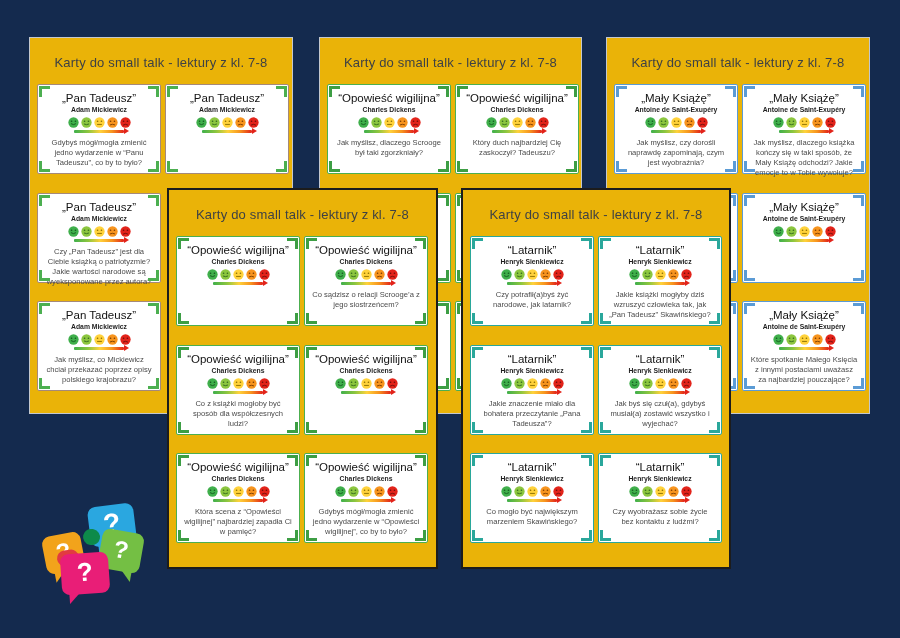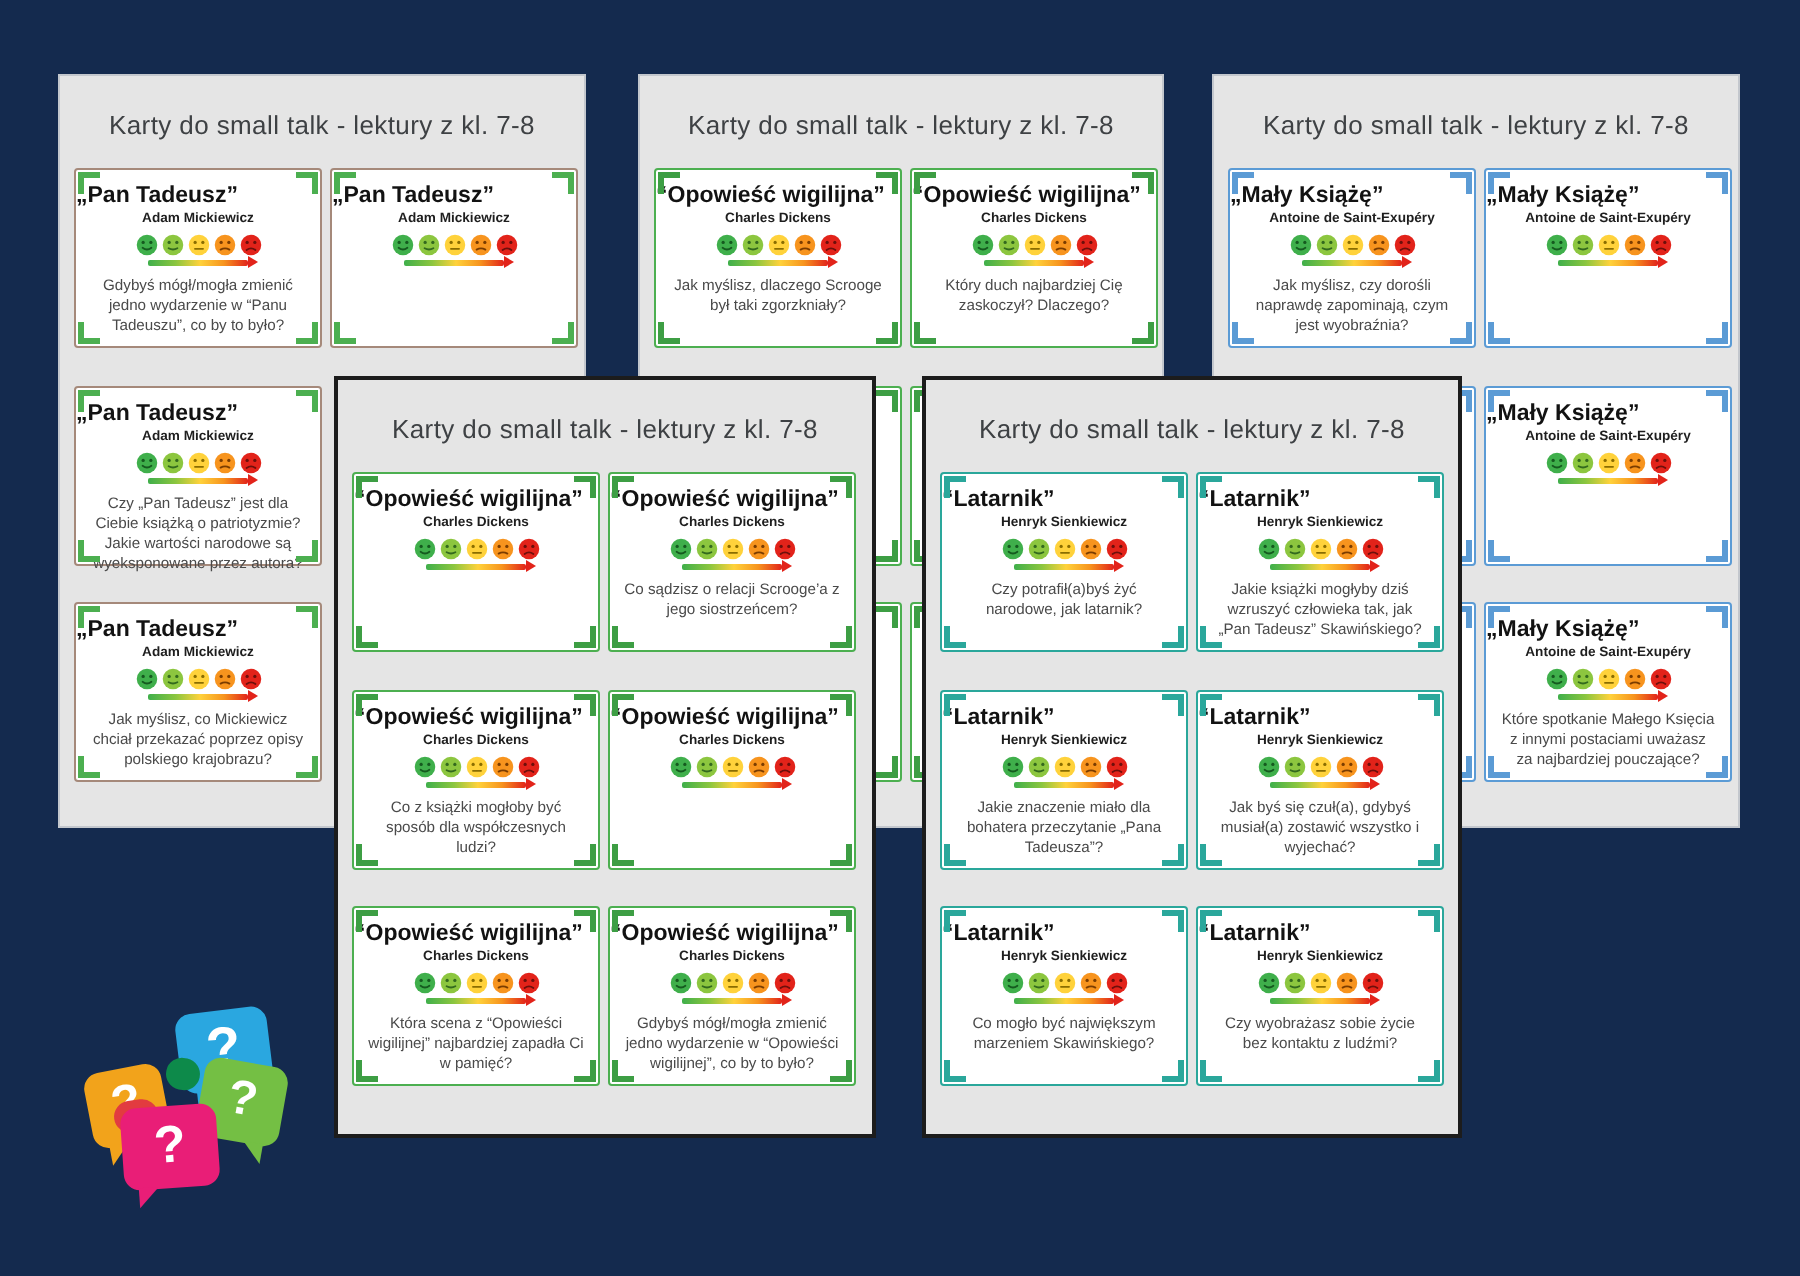--- a/index.html
+++ b/index.html
@@ -2,37 +2,37 @@
 <html><head>
 <meta charset="utf-8">
 <style>
   html,body{margin:0;padding:0}
   body{
     width:900px;height:638px;position:relative;overflow:hidden;
     background:#142a4e;
     font-family:"Liberation Sans",sans-serif;
   }
   #stage{position:absolute;inset:0}
-  .page{position:absolute;background:#e5e5e5}
+  .page{position:absolute;background:#eab308}
   .page.back{border:1px solid #c3c7cd;z-index:1}
   .page.front{border:2px solid #1c1c1c;z-index:2}
   .page-title{
     position:absolute;top:17px;left:0;right:0;text-align:center;
     font-size:13px;color:#3e4144;letter-spacing:.2px;
   }
   .card{
     position:absolute;background:#fff;
     border:1px solid var(--frame);border-radius:2px;
   }
   .corner{position:absolute;width:8px;height:8px;pointer-events:none}
   .corner.tl{left:1px;top:1px;border-left:3px solid var(--accent);border-top:3px solid var(--accent)}
   .corner.tr{right:1px;top:1px;border-right:3px solid var(--accent);border-top:3px solid var(--accent)}
   .corner.bl{left:1px;bottom:1px;border-left:3px solid var(--accent);border-bottom:3px solid var(--accent)}
   .corner.br{right:1px;bottom:1px;border-right:3px solid var(--accent);border-bottom:3px solid var(--accent)}
-  .card-title{margin-top:7px;text-align:left;font-size:11.5px;font-weight:bold;color:#121212;line-height:1.1}
+  .card-title{margin-top:7px;text-align:center;font-size:11.5px;font-weight:normal;color:#121212;line-height:1.1}
   .card-author{margin-top:1px;text-align:center;font-size:6.8px;font-weight:bold;color:#1e1e1e}
   .emoji-row{display:flex;justify-content:center;align-items:center;gap:2px;margin-top:4px}
   .face{width:11px;height:11px;display:block}
   .scale-bar{
     position:relative;width:50px;height:3px;margin:2px auto 0;
     background:linear-gradient(90deg,#3faf4b 0%,#8cc63f 28%,#ffd23b 52%,#f7941e 76%,#e2231a 100%);
     border-radius:1px;
   }
   .scale-bar::after{
     content:"";position:absolute;right:-5px;top:-1.5px;width:0;height:0;
@@ -311,21 +311,21 @@
               <use href="#f4"></use>
             </svg>
           </span>
           <span>
             <svg class="face" viewBox="0 0 12 12">
               <use href="#f5"></use>
             </svg>
           </span>
         </div>
         <div class="scale-bar"></div>
-        <div class="card-question">Który duch najbardziej Cię zaskoczył? Dlaczego?</div>
+        <div class="card-question">Który duch najbardziej Cię zaskoczył? Tadeuszu?</div>
       </div>
       <div class="card" style="left: 7px; top: 155px; width: 122px; height: 88px; --frame: #4caf50; --accent: #3d9e44;">
         <span class="corner tl"></span>
         <span class="corner tr"></span>
         <span class="corner bl"></span>
         <span class="corner br"></span>
       </div>
       <div class="card" style="left: 135px; top: 155px; width: 122px; height: 88px; --frame: #4caf50; --accent: #3d9e44;">
         <span class="corner tl"></span>
         <span class="corner tr"></span>
@@ -412,20 +412,21 @@
               <use href="#f4"></use>
             </svg>
           </span>
           <span>
             <svg class="face" viewBox="0 0 12 12">
               <use href="#f5"></use>
             </svg>
           </span>
         </div>
         <div class="scale-bar"></div>
+        <div class="card-question">Jak myślisz, dlaczego książka kończy się w taki sposób, że Mały Książę odchodzi? Jakie emocje to w Tobie wywołuje?</div>
       </div>
       <div class="card" style="left: 7px; top: 155px; width: 122px; height: 88px; --frame: #5b9bd5; --accent: #5b9bd5;">
         <span class="corner tl"></span>
         <span class="corner tr"></span>
         <span class="corner bl"></span>
         <span class="corner br"></span>
       </div>
       <div class="card" style="left: 135px; top: 155px; width: 122px; height: 88px; --frame: #5b9bd5; --accent: #5b9bd5;">
         <span class="corner tl"></span>
         <span class="corner tr"></span>

